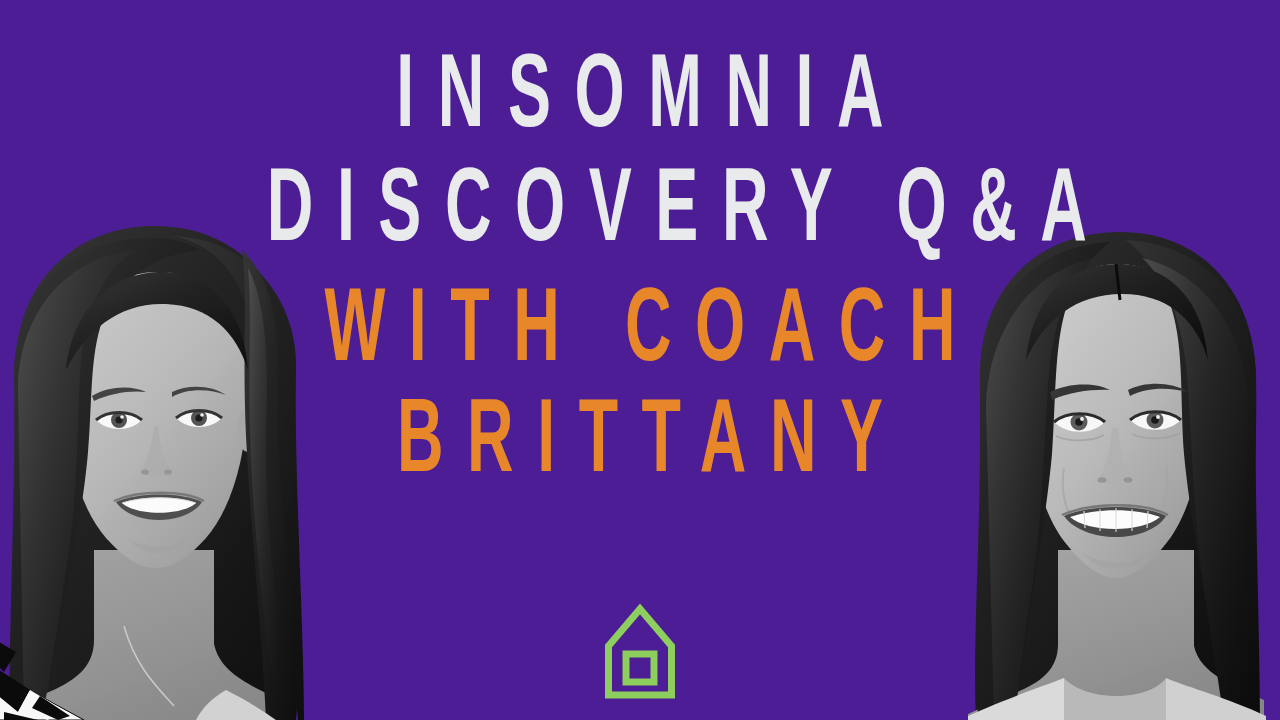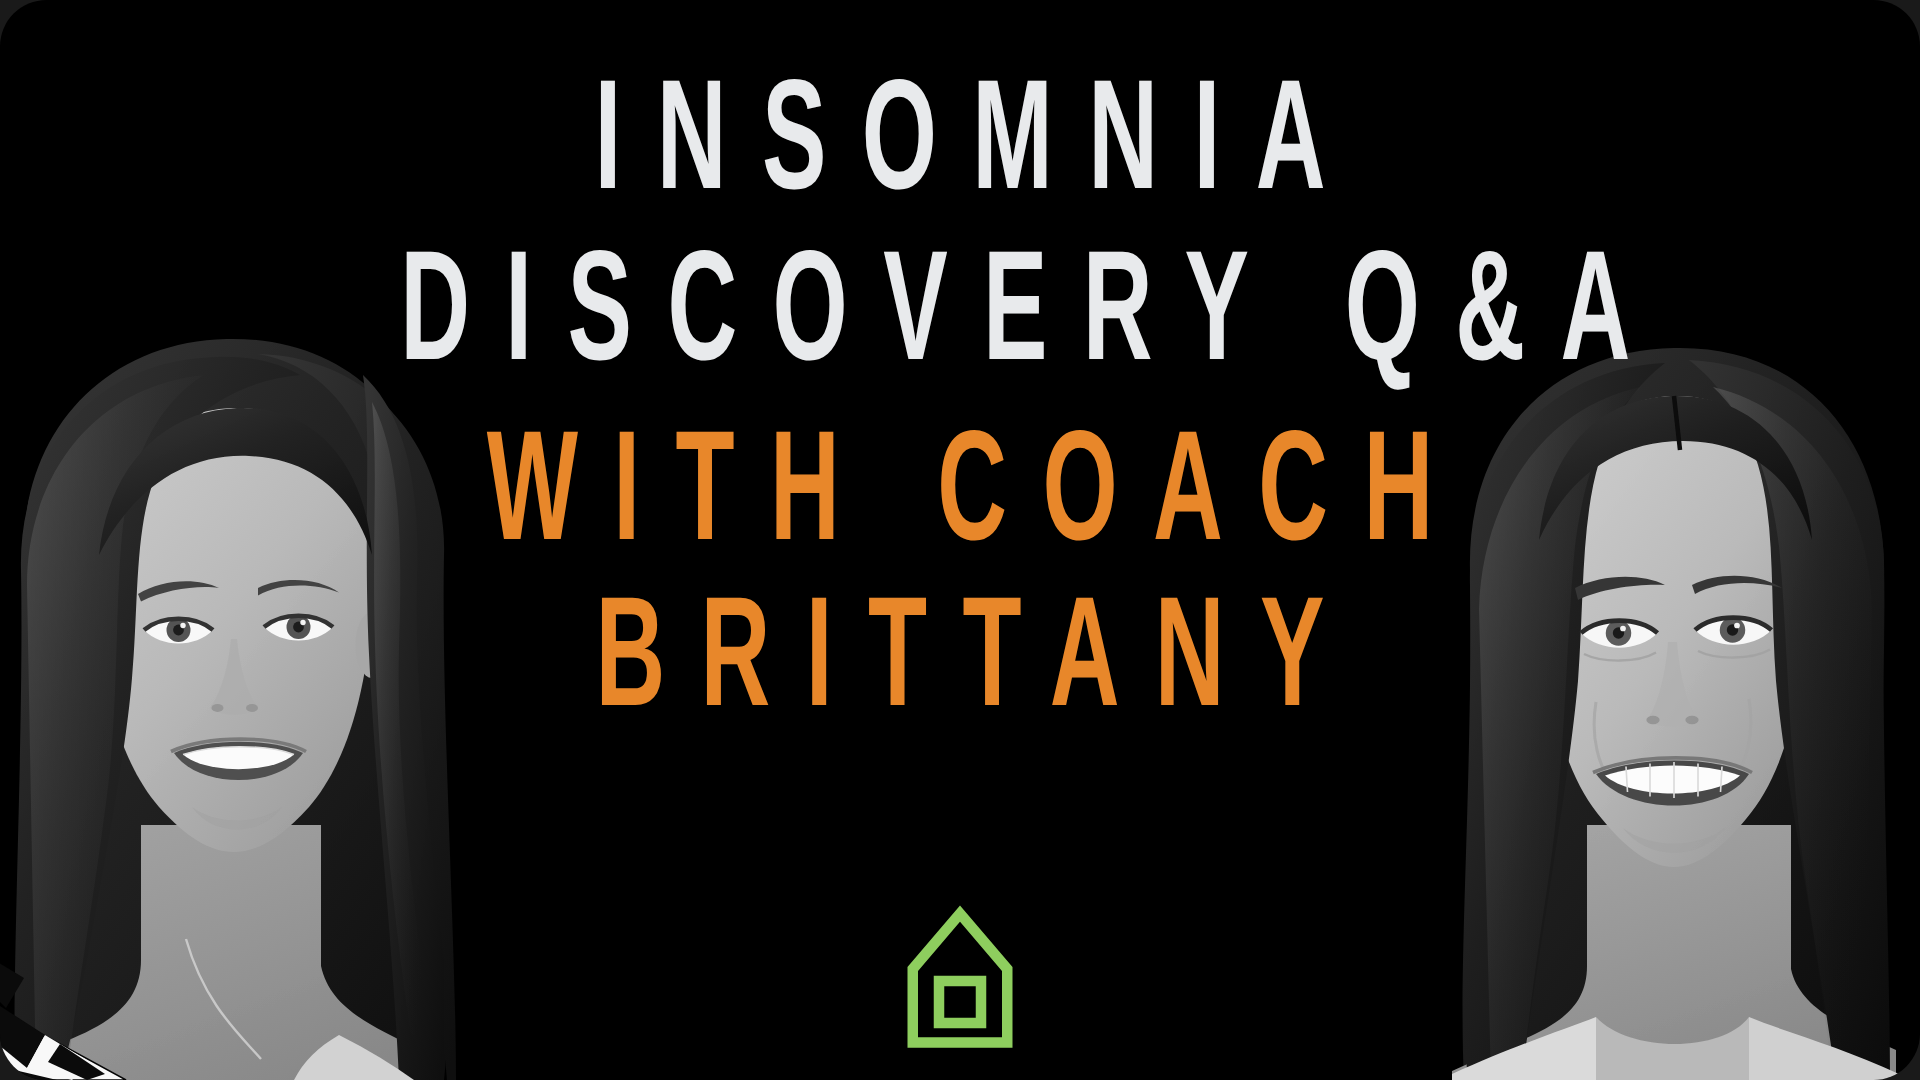--- a/index.html
+++ b/index.html
@@ -81,21 +81,21 @@
     top: 602px;
     width: 72px;
     height: 100px;
     z-index: 6;
   }
   .logo svg { display: block; width: 100%; height: 100%; overflow: visible; }
 </style>
 </head>
 <body>
 
-<div id="thumbnail" style="background: #000000; border-radius: 31px;">
+<div id="thumbnail" style="background: #4c1d95;">
 
   <div class="portrait portrait-left">
     <svg viewBox="0 0 330 500" preserveAspectRatio="xMidYMax meet" aria-hidden="true">
       <defs>
         <linearGradient id="Lskin" x1="0.15" y1="0" x2="0.9" y2="1">
           <stop offset="0" stop-color="#c9c6c2"></stop>
           <stop offset="0.45" stop-color="#b9b5b1"></stop>
           <stop offset="1" stop-color="#9c9894"></stop>
         </linearGradient>
         <linearGradient id="Lhair" x1="0.1" y1="0" x2="0.95" y2="1">

